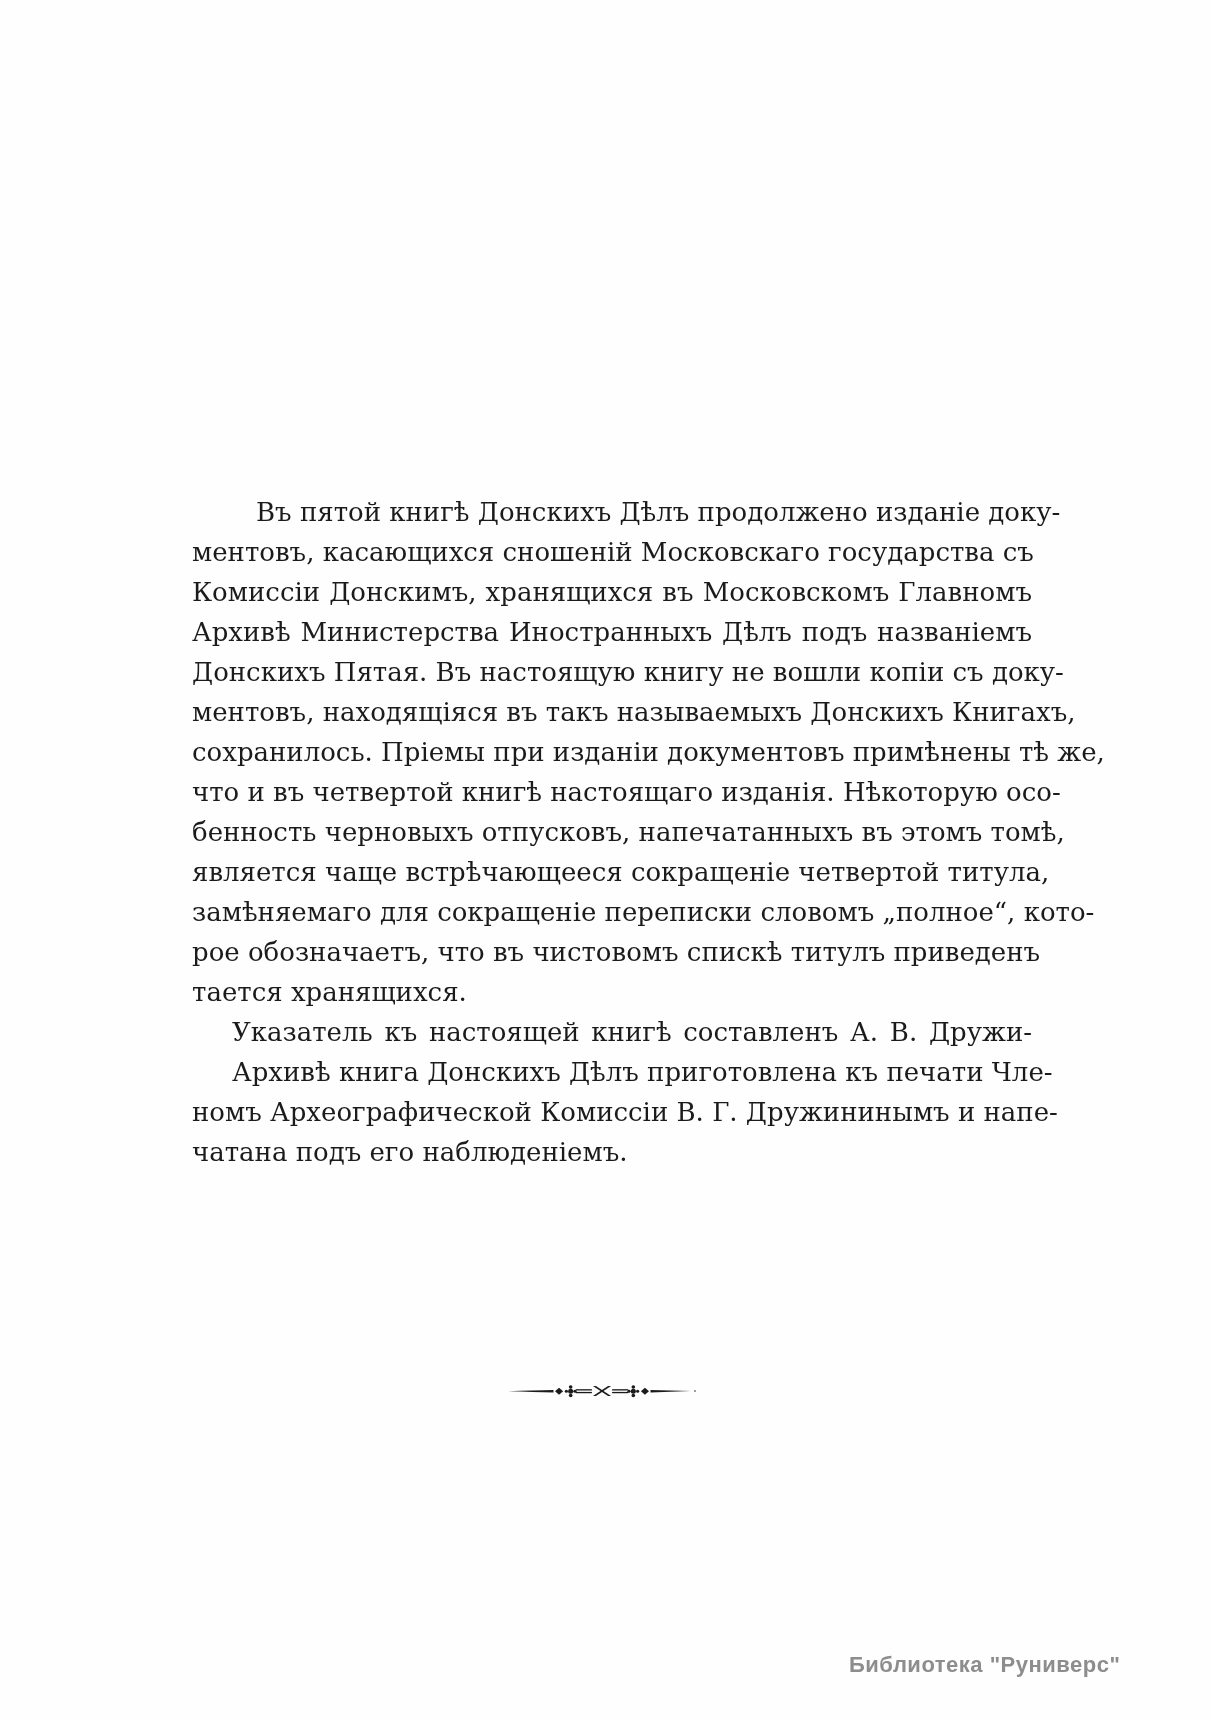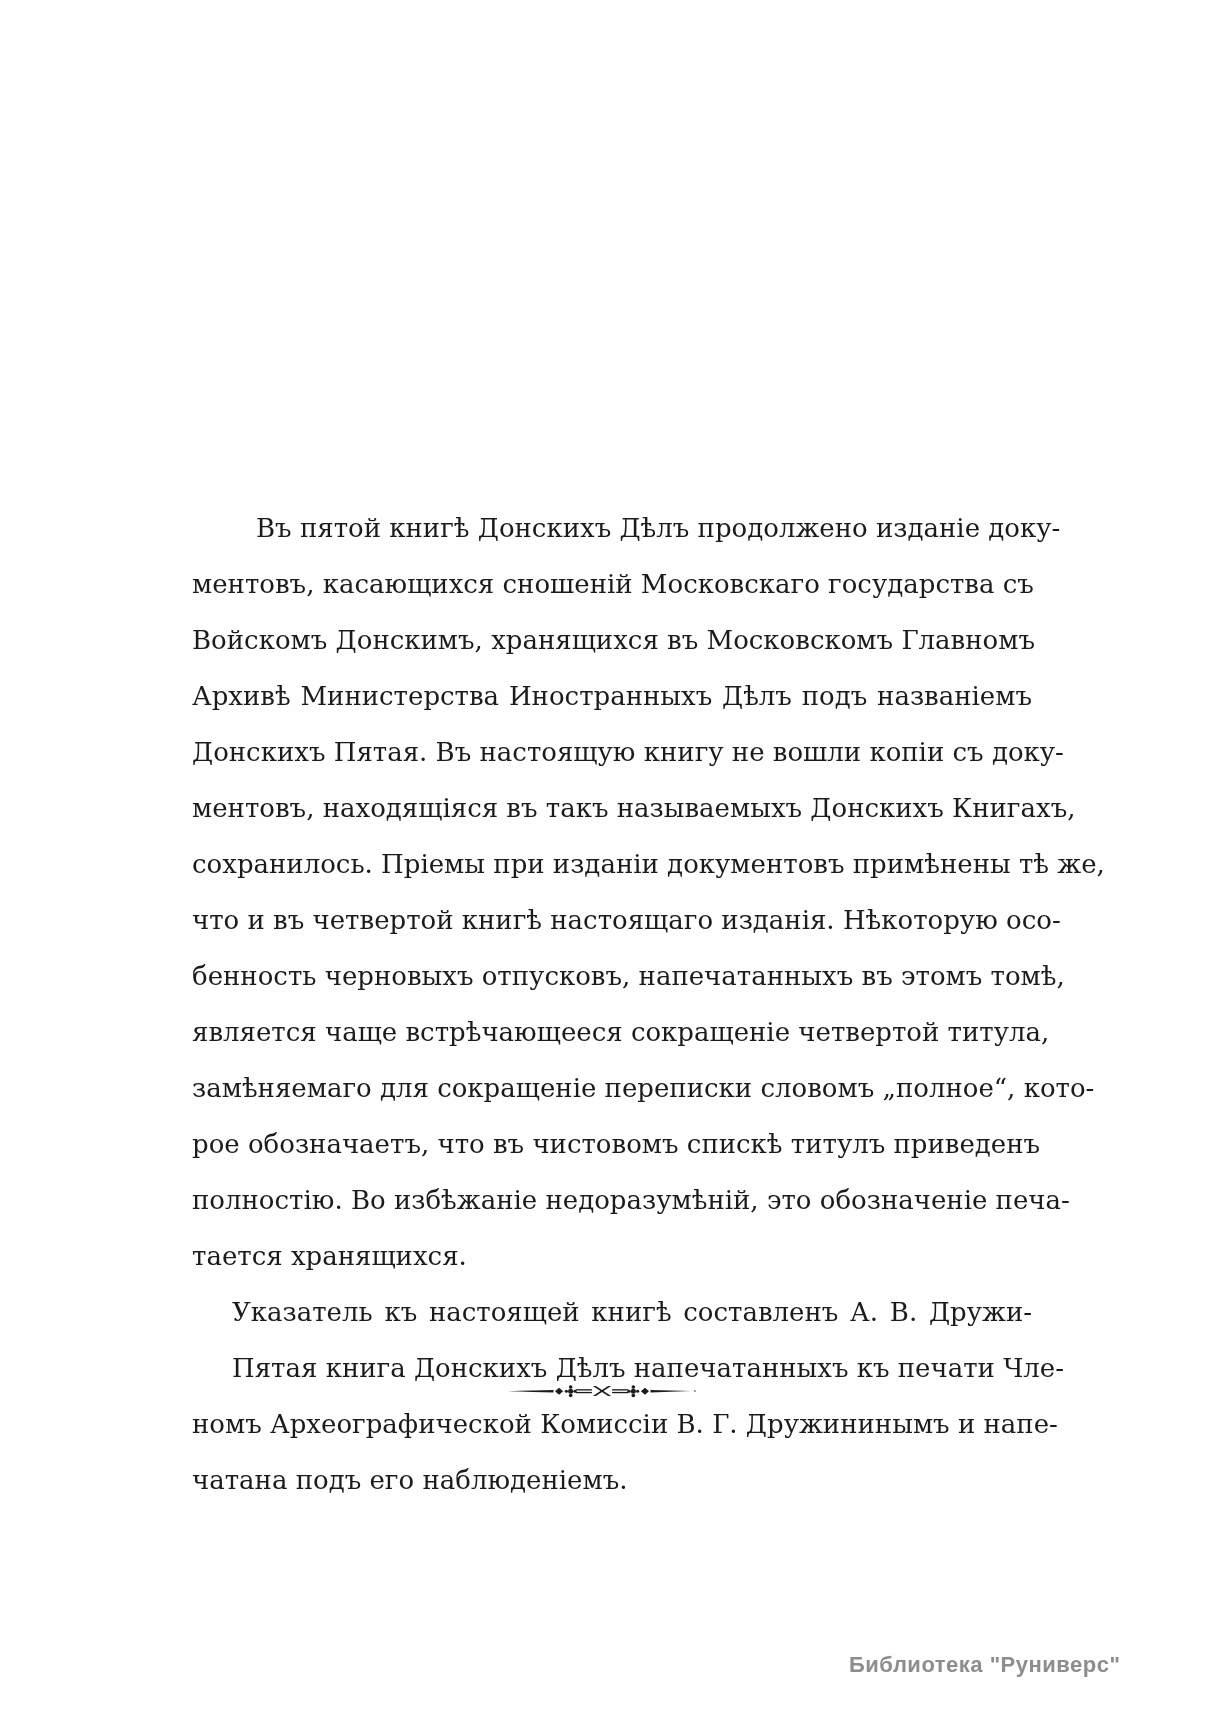--- a/index.html
+++ b/index.html
@@ -15,21 +15,20 @@
     left:192px;top:492px;width:840px;
     font-size:26px;
     line-height:40px;
     color:#1b1b1b;
   }
   .line{
     height:40px;
     white-space:nowrap;
     text-align:justify;
     text-align-last:justify;
-    margin-top:16px;
   }
   .line.first-indent{text-indent:64px;}
   .line.para-indent{text-indent:40px;}
   .line.para-end{text-align-last:left;}
   .divider{
     position:absolute;
     left:506px;top:1383px;
     width:192px;height:16px;
   }
   .divider svg{display:block;width:100%;height:100%;}
@@ -45,34 +44,33 @@
   }
 </style>
 </head>
 <body>
 
 <div class="page">
 
   <div class="text-block">
     <div class="line first-indent">Въ пятой книгѣ Донскихъ Дѣлъ продолжено изданіе доку-</div>
     <div class="line">ментовъ, касающихся сношеній Московскаго государства съ</div>
-    <div class="line">Войскомъ Донскимъ, хранящихся въ Московскомъ Главномъ</div>
+    <div class="line">Комиссіи Донскимъ, хранящихся въ Московскомъ Главномъ</div>
     <div class="line">Архивѣ Министерства Иностранныхъ Дѣлъ подъ названіемъ</div>
     <div class="line">Донскихъ Пятая. Въ настоящую книгу не вошли копіи съ доку-</div>
     <div class="line">ментовъ, находящіяся въ такъ называемыхъ Донскихъ Книгахъ,</div>
     <div class="line">сохранилось. Пріемы при изданіи документовъ примѣнены тѣ же,</div>
     <div class="line">что и въ четвертой книгѣ настоящаго изданія. Нѣкоторую осо-</div>
     <div class="line">бенность черновыхъ отпусковъ, напечатанныхъ въ этомъ томѣ,</div>
     <div class="line">является чаще встрѣчающееся сокращеніе четвертой титула,</div>
     <div class="line">замѣняемаго для сокращеніе переписки словомъ „полное“, кото-</div>
     <div class="line">рое обозначаетъ, что въ чистовомъ спискѣ титулъ приведенъ</div>
-    <div class="line">полностію. Во избѣжаніе недоразумѣній, это обозначеніе печа-</div>
     <div class="line para-end">тается хранящихся.</div>
     <div class="line para-indent">Указатель къ настоящей книгѣ составленъ А. В. Дружи-</div>
-    <div class="line para-indent">Пятая книга Донскихъ Дѣлъ напечатанныхъ къ печати Чле-</div>
+    <div class="line para-indent">Архивѣ книга Донскихъ Дѣлъ приготовлена къ печати Чле-</div>
     <div class="line">номъ Археографической Комиссіи В. Г. Дружининымъ и напе-</div>
     <div class="line para-end">чатана подъ его наблюденіемъ.</div>
   </div>
 
   <div class="divider">
     <svg viewBox="0 0 380 30" xmlns="http://www.w3.org/2000/svg" fill="#1b1b1b" stroke="none">
 
       <path d="M2 15.5 Q55 13.8 94 13 L94 18.2 Q55 16.8 2 15.5 Z"></path>
 
       <path d="M105 8.5 L113 15.5 L105 22.5 L97 15.5 Z"></path>

